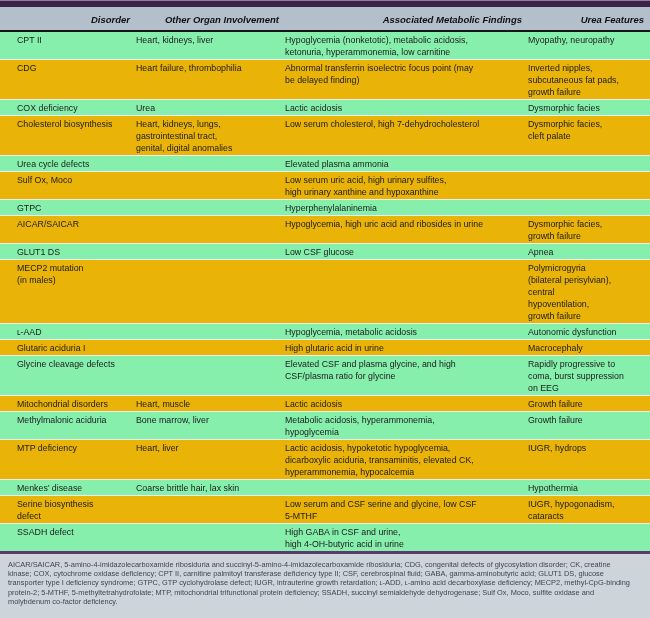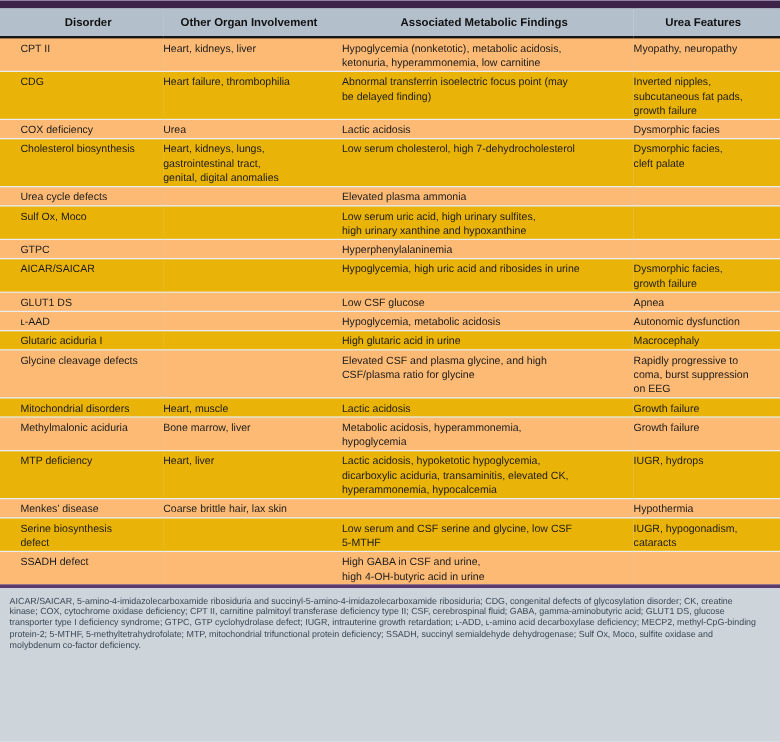--- a/index.html
+++ b/index.html
@@ -16,41 +16,42 @@
   }
   table.disorders{
     width:650px;
     border-collapse:collapse;
     table-layout:fixed;
     color:#1b1b1b;
   }
   col.c1{width:136px;} col.c2{width:149px;} col.c3{width:243px;} col.c4{width:122px;}
   th{
     background:#b3c0cc;
-    text-align:center;
+    text-align:right;
     font-size:9.5px;
     font-weight:bold;
     color:#101010;
     padding:7px 6px 5px 0;
     border-bottom:2px solid #161616;
     vertical-align:middle;
     white-space:nowrap;
     overflow:hidden;
+    font-style:italic;
   }
   td{
     vertical-align:top;
     font-size:8.8px;
     line-height:12px;
     padding:2px 6px 1px 0;
     white-space:pre-line;
     border-top:1px solid #e9eef2;
   }
   th:first-child, td:first-child{padding-left:17px;}
   tbody tr:first-child td{border-top:none;}
-  tr.light td{background:#fdba74;}
+  tr.light td{background:#86efac;}
   tr.dark td{background:#eab308;}
   .divider{
     height:3px;
     background:#5d3a6e;
   }
   .footnote{
     padding:6px 17px 0 8px;
     font-size:7.4px;
     line-height:9.2px;
     color:#3a4854;
@@ -135,20 +136,31 @@
     <td>Hypoglycemia, high uric acid and ribosides in urine</td>
     <td>Dysmorphic facies,
 growth failure</td>
   </tr>
         <tr class="light">
     <td>GLUT1 DS</td>
     <td></td>
     <td>Low CSF glucose</td>
     <td>Apnea</td>
   </tr>
+        <tr class="dark">
+    <td>MECP2 mutation
+(in males)</td>
+    <td></td>
+    <td></td>
+    <td>Polymicrogyria
+(bilateral perisylvian),
+central
+hypoventilation,
+growth failure</td>
+  </tr>
         <tr class="light">
     <td>ʟ-AAD</td>
     <td></td>
     <td>Hypoglycemia, metabolic acidosis</td>
     <td>Autonomic dysfunction</td>
   </tr>
         <tr class="dark">
     <td>Glutaric aciduria I</td>
     <td></td>
     <td>High glutaric acid in urine</td>

